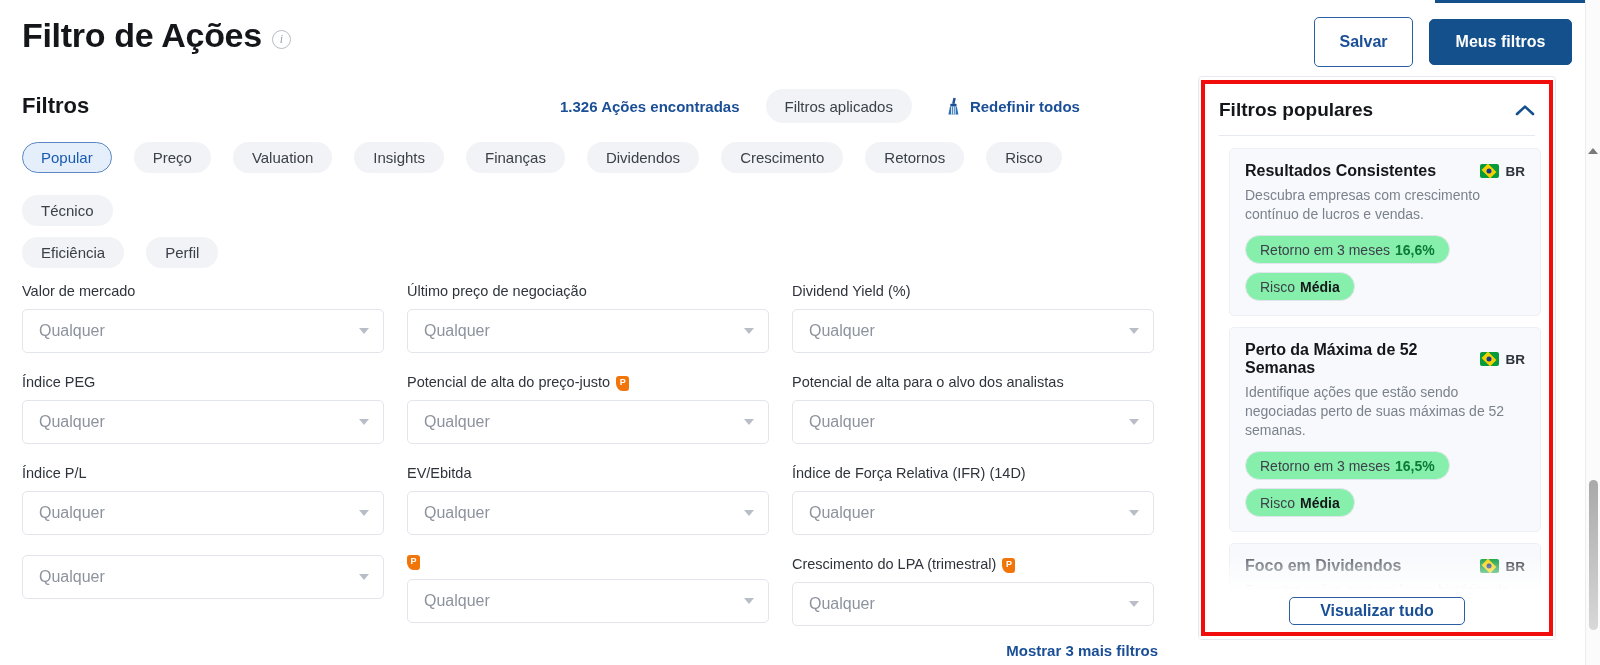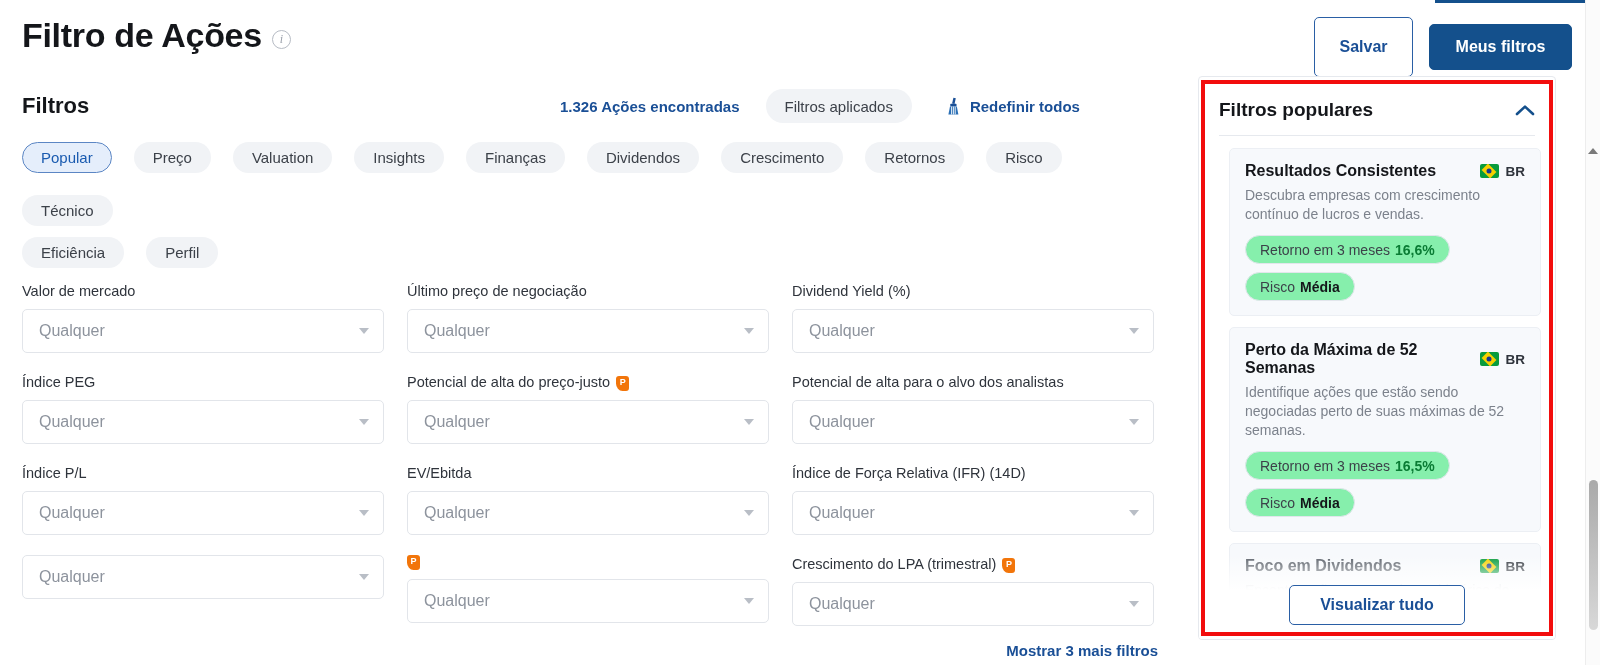--- a/index.html
+++ b/index.html
@@ -29,21 +29,21 @@
     border: 1.4px solid #b6bbc4; color: #9aa0aa;
     font-size: 12px; font-style: italic; font-family: "Liberation Serif", serif;
     display: flex; align-items: center; justify-content: center;
     margin-top: 8px; user-select: none;
   }
   .header-actions {
     position: absolute; right: 14px; top: 17px;
     display: flex; align-items: center; gap: 16px;
   }
   .btn-save {
-    min-width: 99px; height: 60px; padding: 0 22px;
+    min-width: 99px; height: 50px; padding: 0 22px;
     background: #ffffff; border: 1px solid #2a5fa5; border-radius: 5px;
     color: #1a4f96; font-size: 16px; font-weight: 700; cursor: pointer;
     font-family: "Liberation Sans", sans-serif;
   }
   .btn-myfilters {
     min-width: 143px; height: 46px; padding: 0 22px;
     background: #14508c; border: 1px solid #14508c; border-radius: 5px;
     color: #ffffff; font-size: 16px; font-weight: 700; cursor: pointer;
     font-family: "Liberation Sans", sans-serif;
   }
@@ -186,21 +186,21 @@
   .pcard.faded { position: relative; }
   .pcard.faded .pcard-desc { color: #c9ced6; }
   .pcard.faded .pcard-title { color: #5a6069; }
   .popular-footer {
     position: absolute; left: 0; right: 0; bottom: 0; height: 84px;
     background: linear-gradient(to bottom, rgba(255,255,255,0) 0%, #ffffff 42%, #ffffff 100%);
     display: flex; align-items: flex-end; justify-content: center;
     padding-bottom: 14px;
   }
   .btn-viewall {
-    min-width: 176px; height: 40px; padding: 0 22px;
+    min-width: 176px; height: 28px; padding: 0 22px;
     background: #ffffff; border: 1px solid #2a5fa5; border-radius: 5px;
     color: #1a4f96; font-size: 16px; font-weight: 700; cursor: pointer;
     font-family: "Liberation Sans", sans-serif;
   }
 
   
   .scrollbar {
     position: absolute; right: 0; top: 0; width: 15px; height: 665px;
     background: #fbfbfb; border-left: 1px solid #ededed;
   }

